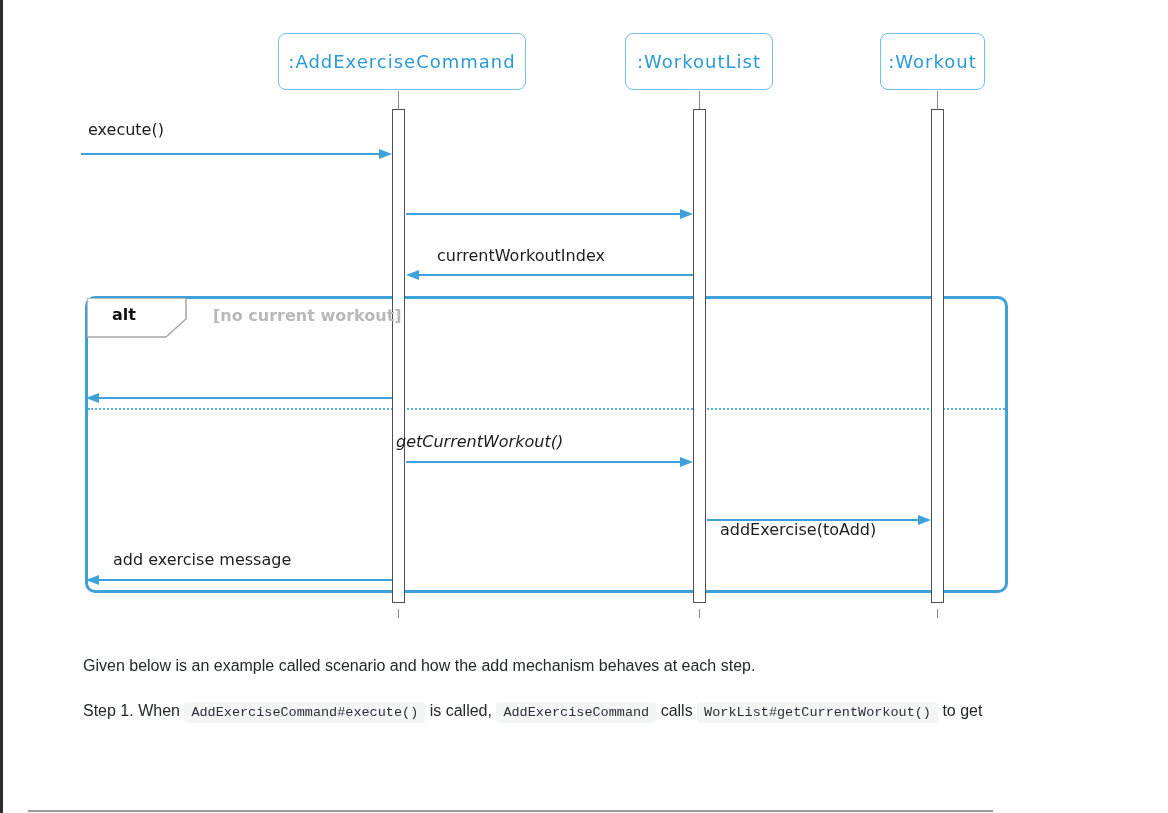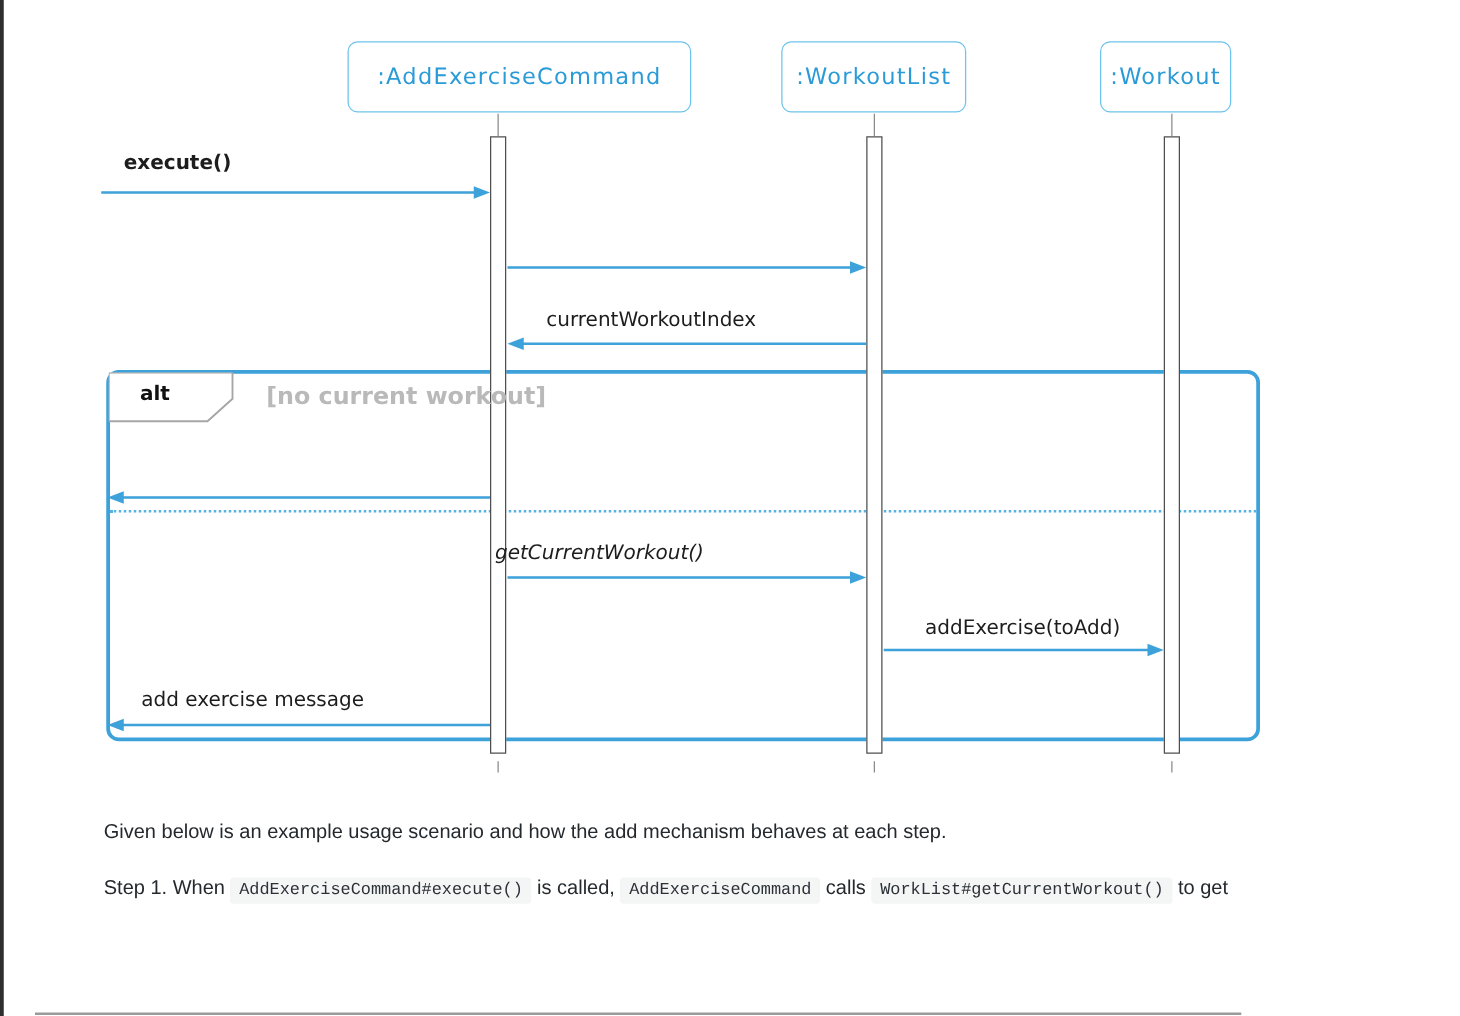--- a/index.html
+++ b/index.html
@@ -36,21 +36,21 @@
   .head-r{position:absolute;width:0;height:0;border-top:5px solid transparent;
     border-bottom:5px solid transparent;border-left:13px solid var(--blue);z-index:4;}
   .head-l{position:absolute;width:0;height:0;border-top:5px solid transparent;
     border-bottom:5px solid transparent;border-right:13px solid var(--blue);z-index:4;}
   .msg-label{position:absolute;font-size:16px;color:var(--label-dark);white-space:nowrap;z-index:6;}
 
   .alt-frame{position:absolute;left:85px;top:296px;width:923px;height:297px;
     border:3px solid var(--blue);border-radius:10px;background:transparent;z-index:2;}
   .alt-pentagon{position:absolute;left:87px;top:298px;z-index:5;}
   .alt-operator{position:absolute;left:112px;top:305px;font-weight:bold;font-size:16px;color:#111;z-index:6;}
-  .guard{position:absolute;left:213px;top:306px;font-weight:bold;font-size:19px;color:var(--guard-gray);z-index:6;white-space:nowrap;}
+  .guard{position:absolute;left:213px;top:306px;font-weight:bold;font-size:16px;color:var(--guard-gray);z-index:6;white-space:nowrap;}
   .divider{position:absolute;left:88px;top:408px;width:917px;height:0;
     border-top:2px dotted #55b2e3;z-index:2;}
 
   .doc-text{position:absolute;left:83px;top:656px;width:950px;
     font-family:"Liberation Sans",sans-serif;font-size:16px;color:var(--body-text);z-index:5;}
   .doc-text p{line-height:20px;}
   .para-gap{height:20px;}
   .step-line{line-height:26px;margin-top:2px;}
   .code{
     font-family:"Liberation Mono","DejaVu Sans Mono",monospace;font-size:13.5px;
@@ -58,21 +58,21 @@
   }
 </style>
 </head>
 <body>
 
 <div class="page-left-border"></div>
 <div class="page-bottom-border"></div>
 
 <div class="diagram">
 
-  <div class="participant" style="left:278px;width:275px;">
+  <div class="participant" style="left:278px;width:248px;">
     <span>:AddExerciseCommand</span>
   </div>
   <div class="participant" style="left:625px;width:148px;">
     <span>:WorkoutList</span>
   </div>
   <div class="participant" style="left:880px;width:105px;">
     <span>:Workout</span>
   </div>
 
   <div class="tick" style="left:398px;top:91px;height:18px;"></div>
@@ -88,45 +88,45 @@
   <div class="tick" style="left:937px;top:609px;height:9px;"></div>
 
   <div class="alt-frame"></div>
   <svg class="alt-pentagon" width="102" height="42">
     <path d="M0 0 H99 V21 L79 39 H0 Z" fill="#ffffff" stroke="#a6a6a6" stroke-width="1.5"></path>
   </svg>
   <div class="alt-operator">alt</div>
   <div class="guard">[no current workout]</div>
   <div class="divider"></div>
 
-  <div class="msg-label" style="left:99px;top:120px;font-weight:bold;">execute()</div>
+  <div class="msg-label" style="left:88px;top:120px;">execute()</div>
   <div class="msg-line" style="left:81px;top:153px;width:299px;"></div>
   <div class="head-r" style="left:379px;top:149px;"></div>
 
   <div class="msg-line" style="left:406px;top:213px;width:275px;"></div>
   <div class="head-r" style="left:680px;top:209px;"></div>
 
   <div class="msg-label" style="left:437px;top:246px;">currentWorkoutIndex</div>
   <div class="msg-line" style="left:417px;top:274px;width:276px;"></div>
   <div class="head-l" style="left:406px;top:270px;"></div>
 
   <div class="msg-line" style="left:97px;top:397px;width:295px;"></div>
   <div class="head-l" style="left:86px;top:393px;"></div>
 
   <div class="msg-label" style="left:396px;top:432px;font-style:italic;">getCurrentWorkout()</div>
   <div class="msg-line" style="left:406px;top:461px;width:275px;"></div>
   <div class="head-r" style="left:680px;top:457px;"></div>
 
-  <div class="msg-label" style="left:720px;top:492px;margin-left:20px;">addExercise(toAdd)</div>
+  <div class="msg-label" style="left:720px;top:520px;">addExercise(toAdd)</div>
   <div class="msg-line" style="left:707px;top:519px;width:212px;"></div>
   <div class="head-r" style="left:918px;top:515px;"></div>
 
   <div class="msg-label" style="left:113px;top:550px;">add exercise message</div>
   <div class="msg-line" style="left:97px;top:579px;width:295px;"></div>
   <div class="head-l" style="left:86px;top:575px;"></div>
 
 </div>
 
 <div class="doc-text">
-  <p>Given below is an example usage scenario and how the add mechanism behaves at each step.</p>
+  <p>Given below is an example called scenario and how the add mechanism behaves at each step.</p>
   <div class="para-gap"></div>
   <div class="step-line"><span>Step 1. When </span><span class="code">AddExerciseCommand#execute()</span><span> is called, </span><span class="code">AddExerciseCommand</span><span> calls </span><span class="code">WorkList#getCurrentWorkout()</span><span> to get</span></div>
 </div>
 
 </body></html>

